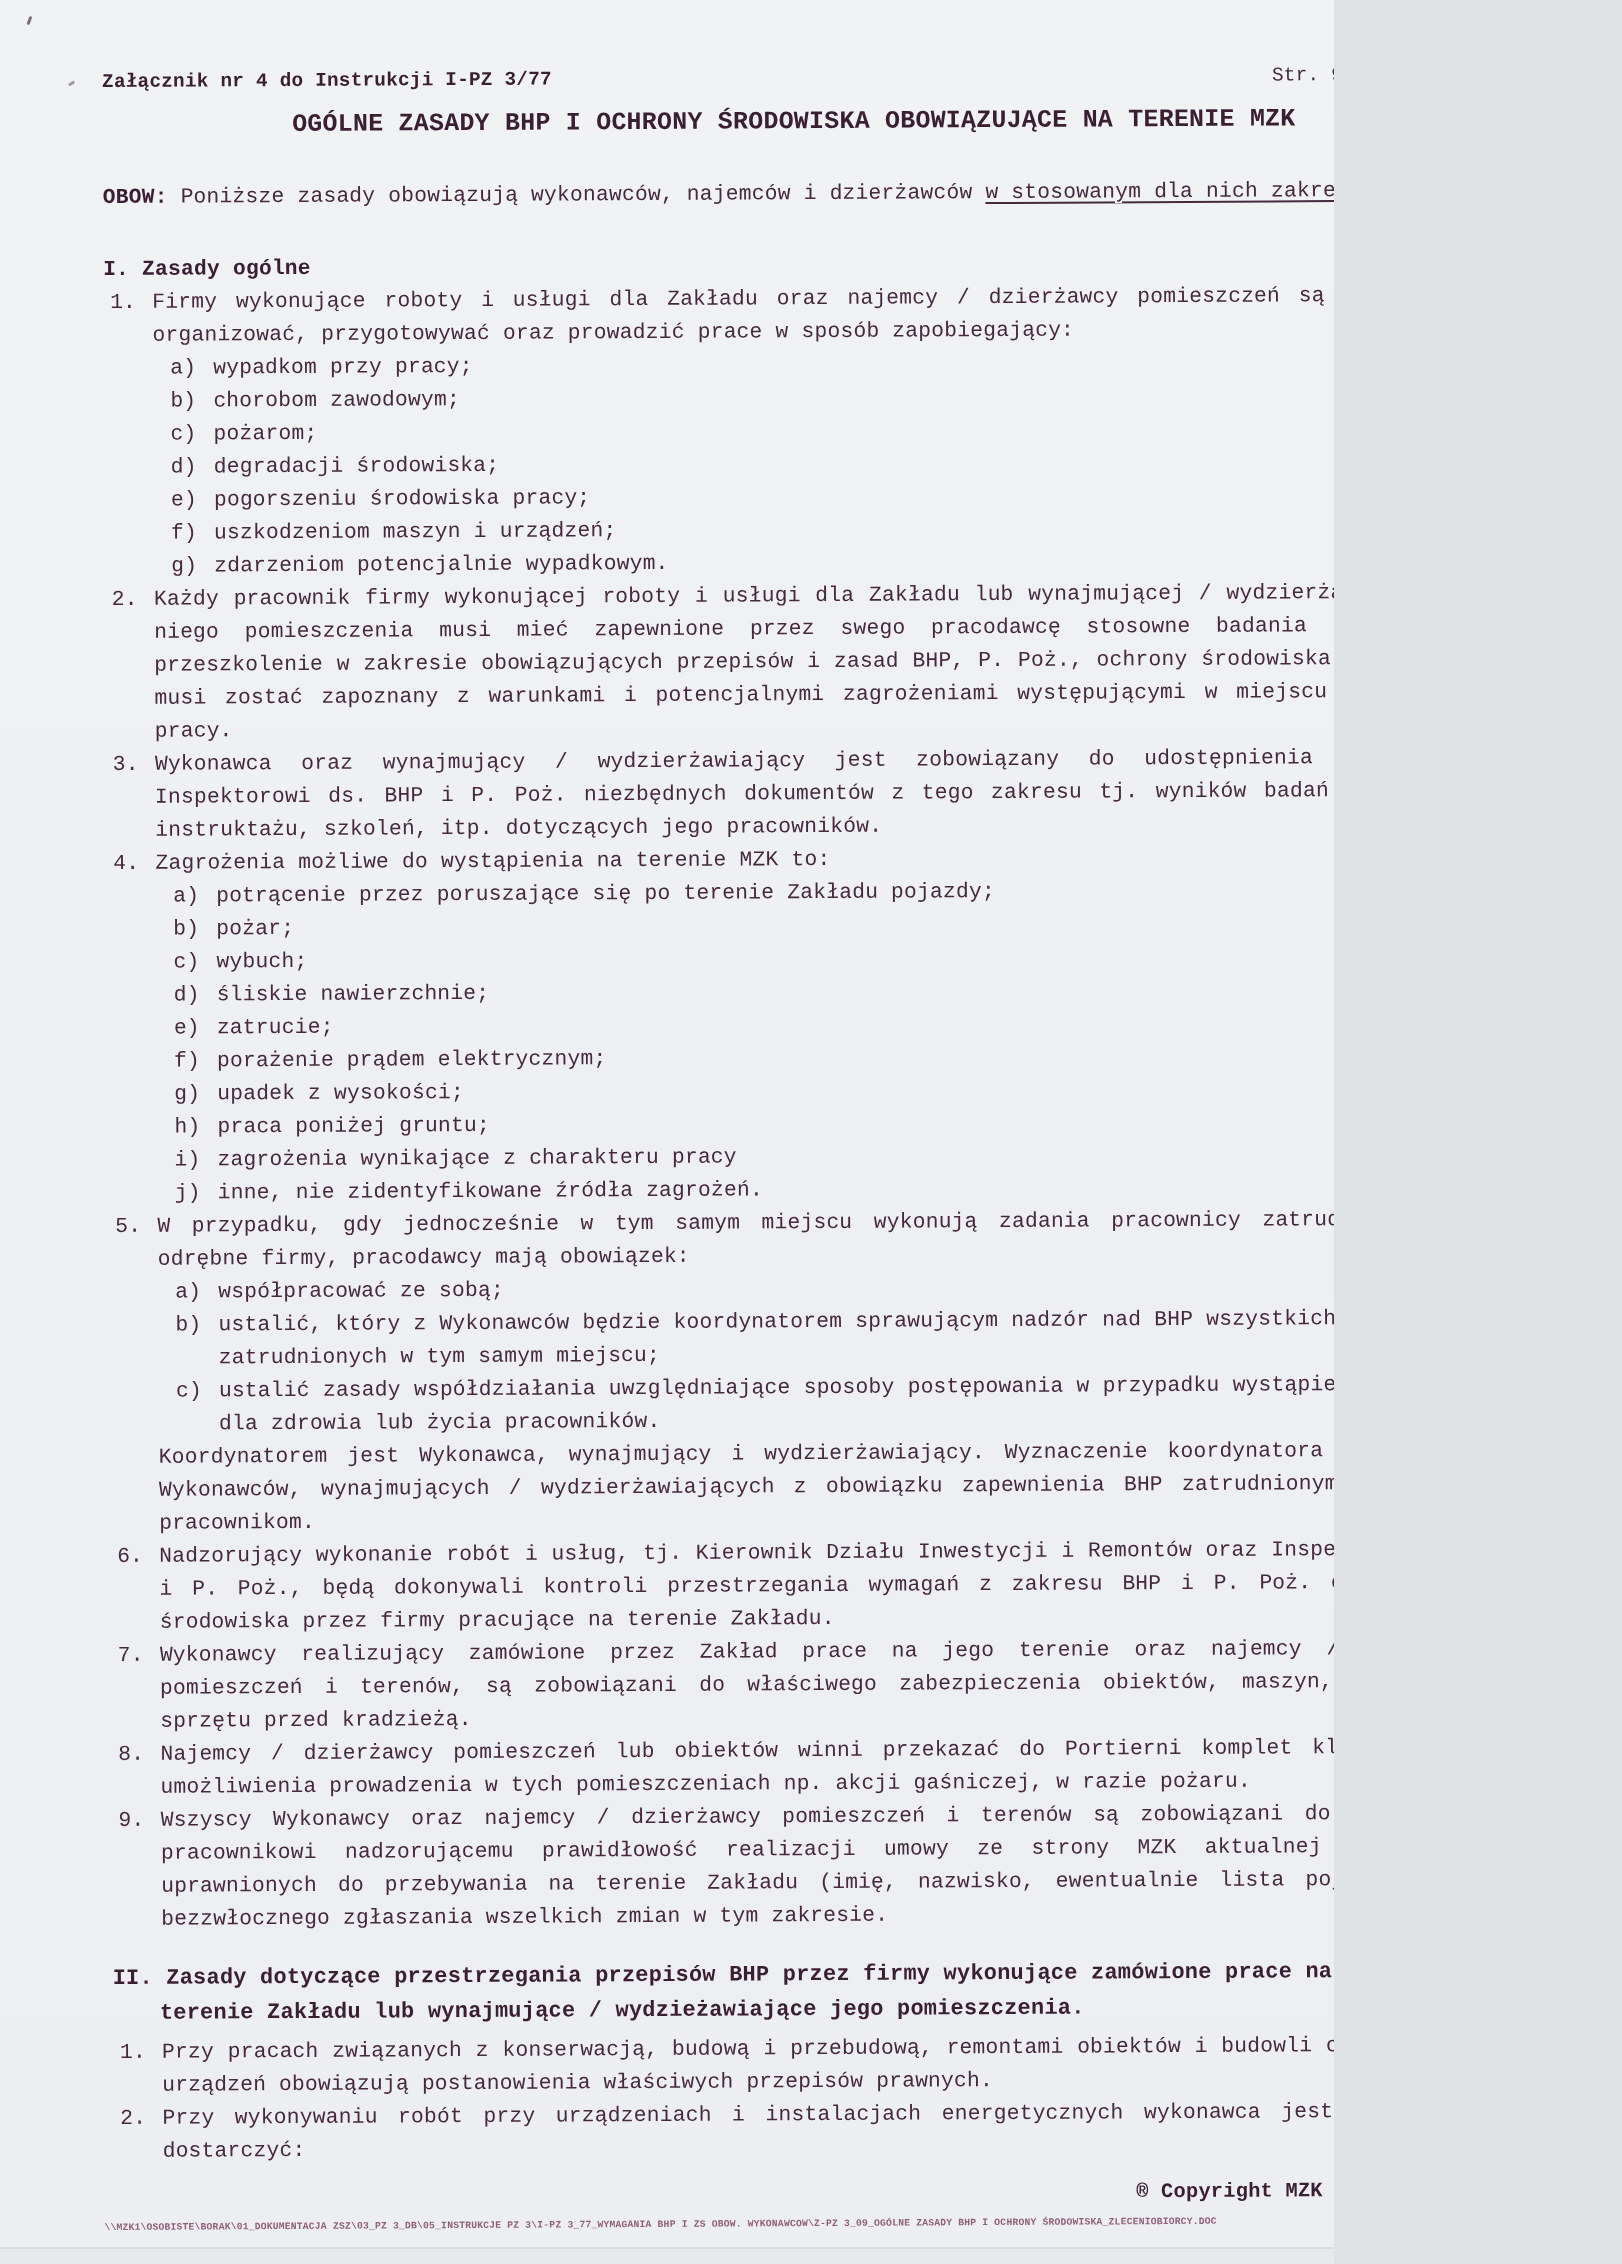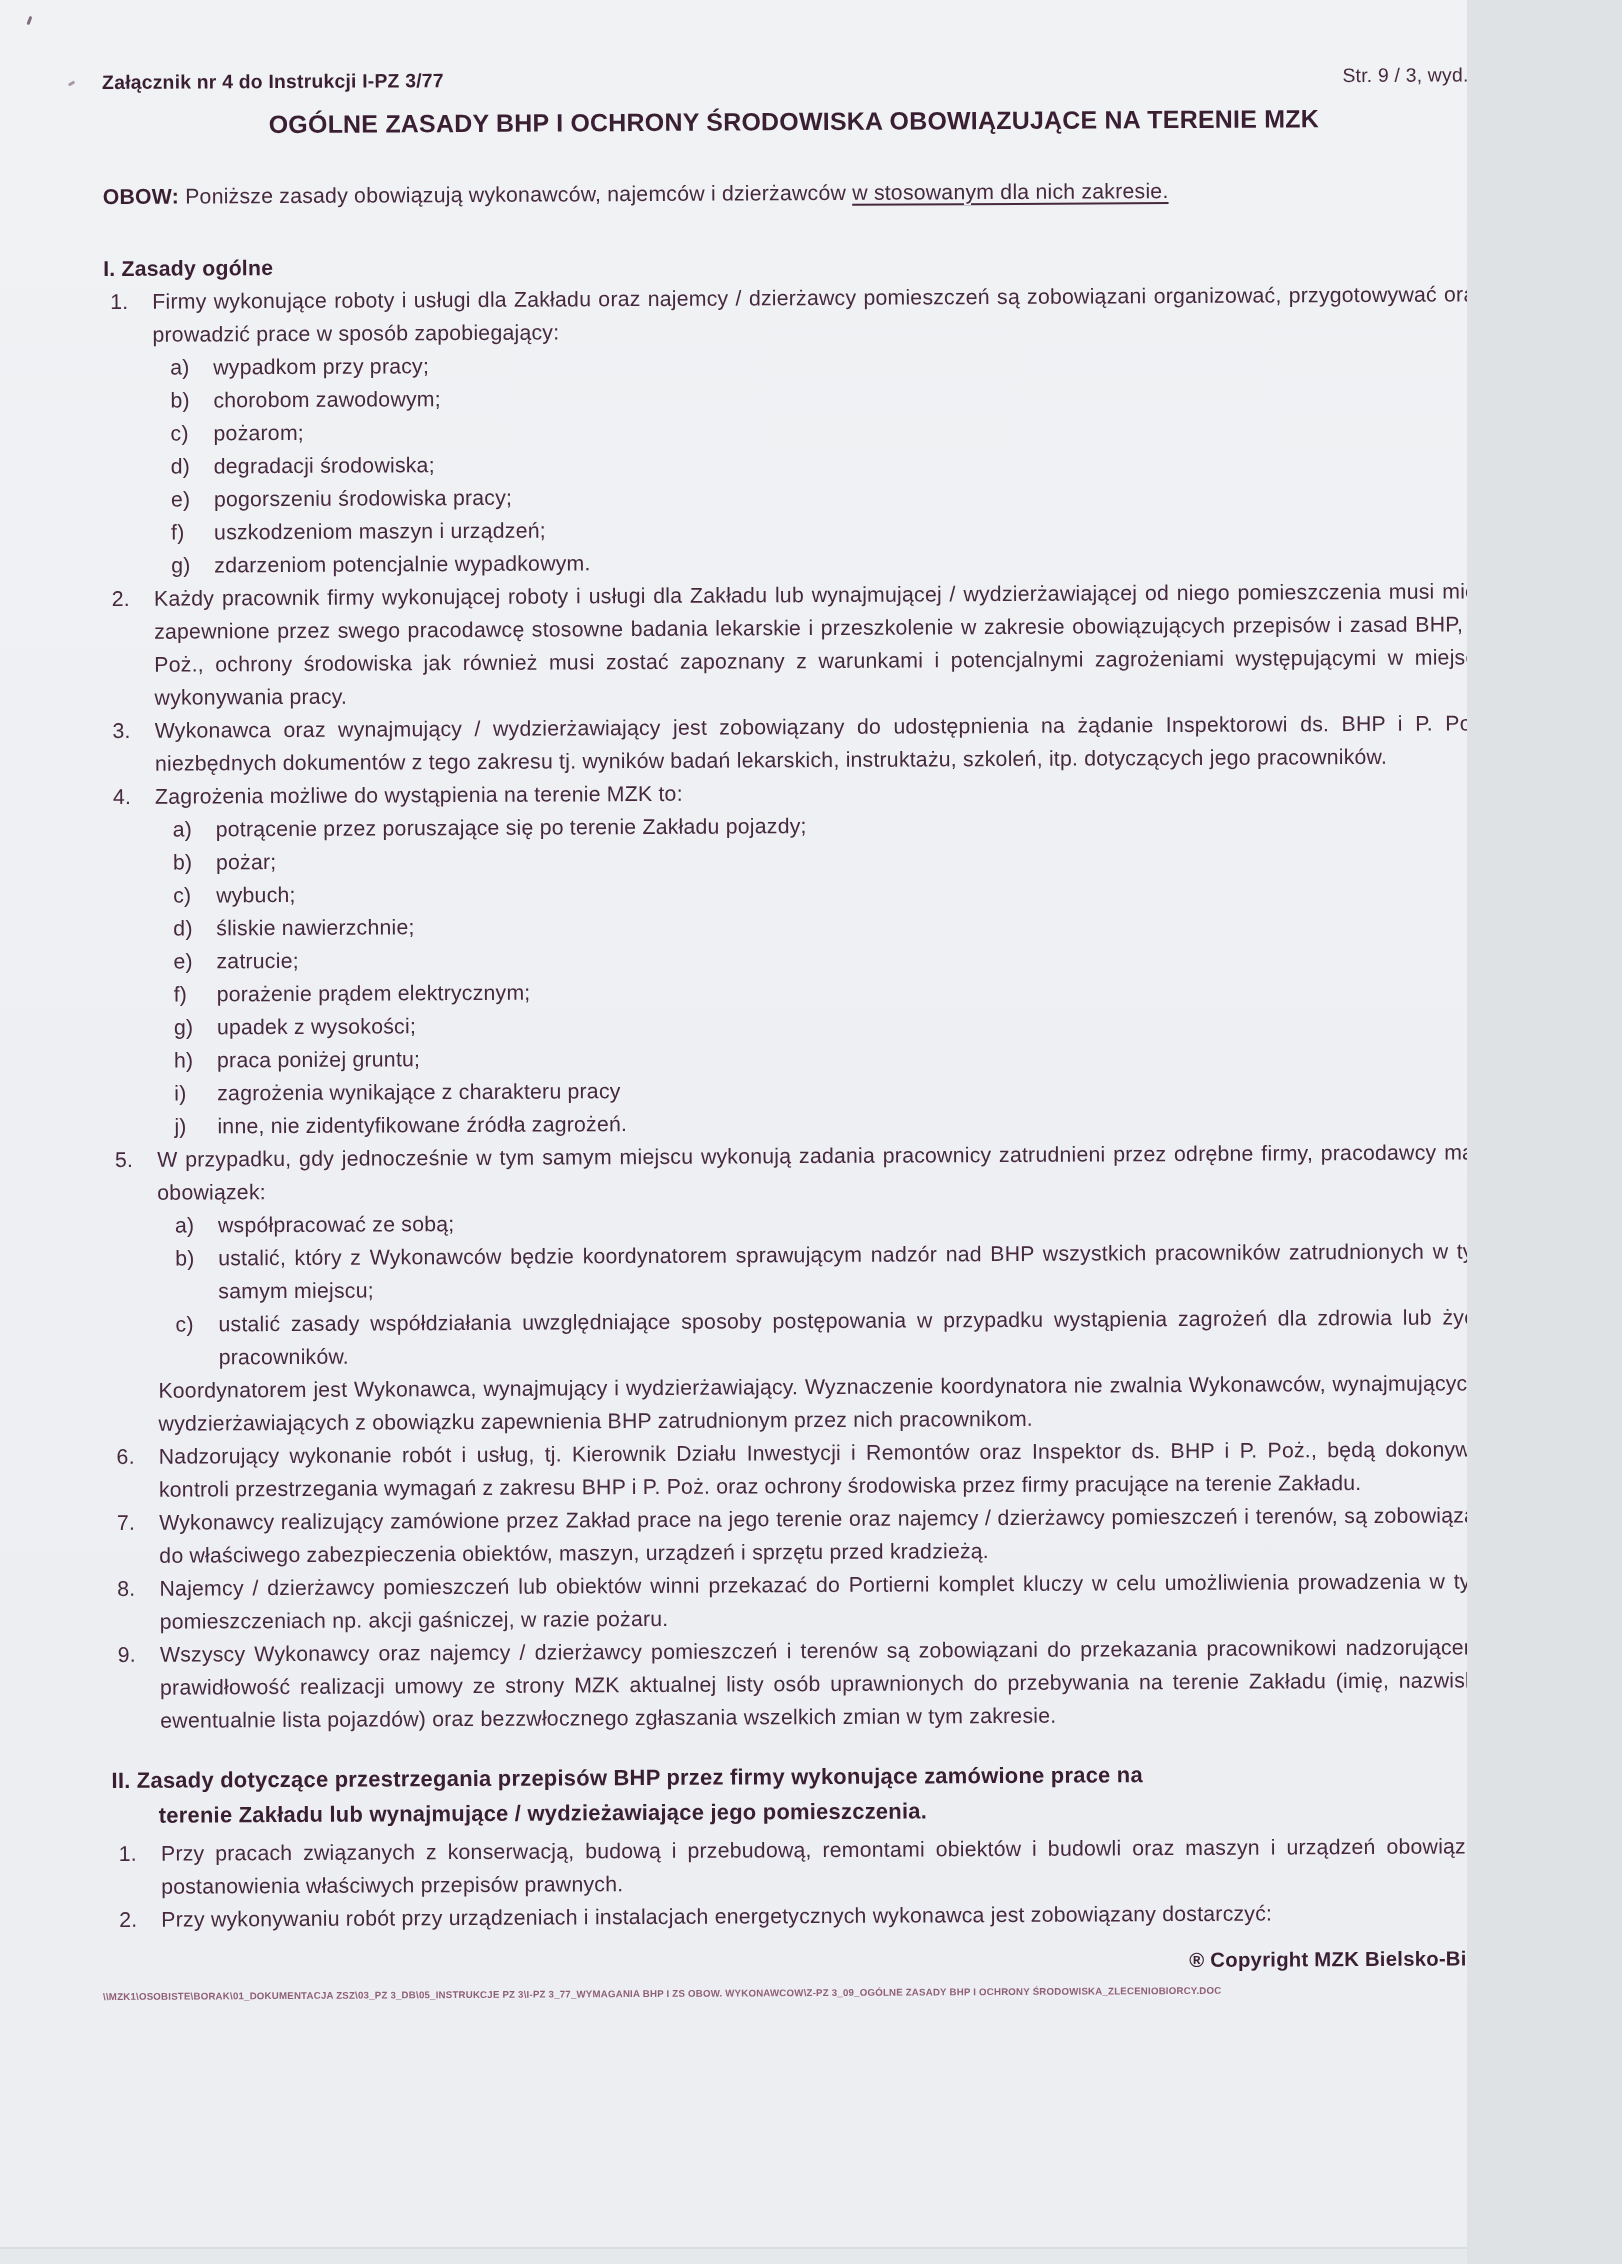--- a/index.html
+++ b/index.html
@@ -5,23 +5,23 @@
   :root{
     --page-bg:#edeff2;
     --text:#46293e;
     --heading:#3a1f33;
     --footer-path:#86506b;
     --edge-line:#d9dde1;
     --edge-below:#e6e9ec;
   }
   html,body{margin:0;padding:0;background:#dfe2e5;}
   .page{
-    position:relative;width:1467px;height:2265px;overflow:hidden;
+    position:relative;width:1334px;height:2265px;overflow:hidden;
     background:linear-gradient(180deg,#f0f2f4 0%,var(--page-bg) 55%,#eceef1 100%);
-    font-family:Liberation Sans, sans-serif;
+    font-family:Liberation Mono, monospace;
     color:var(--text);
   }
   .content{
     position:absolute;top:70px;left:102px;width:1383px;
     transform:rotate(-0.32deg);transform-origin:0 0;
     font-size:21.3px;line-height:33px;letter-spacing:0.2px;
   }
   .header-row{display:flex;justify-content:space-between;align-items:baseline;font-size:19.4px;line-height:25px;}
   .hdr-left{font-weight:bold;color:var(--heading);}
   .hdr-right{font-size:19.4px;color:var(--text);}

